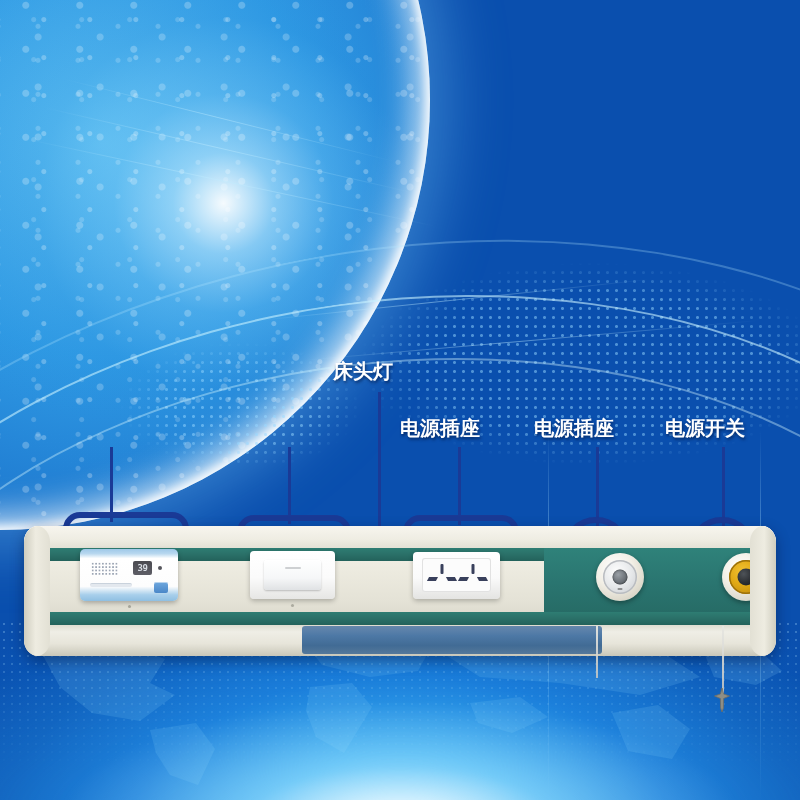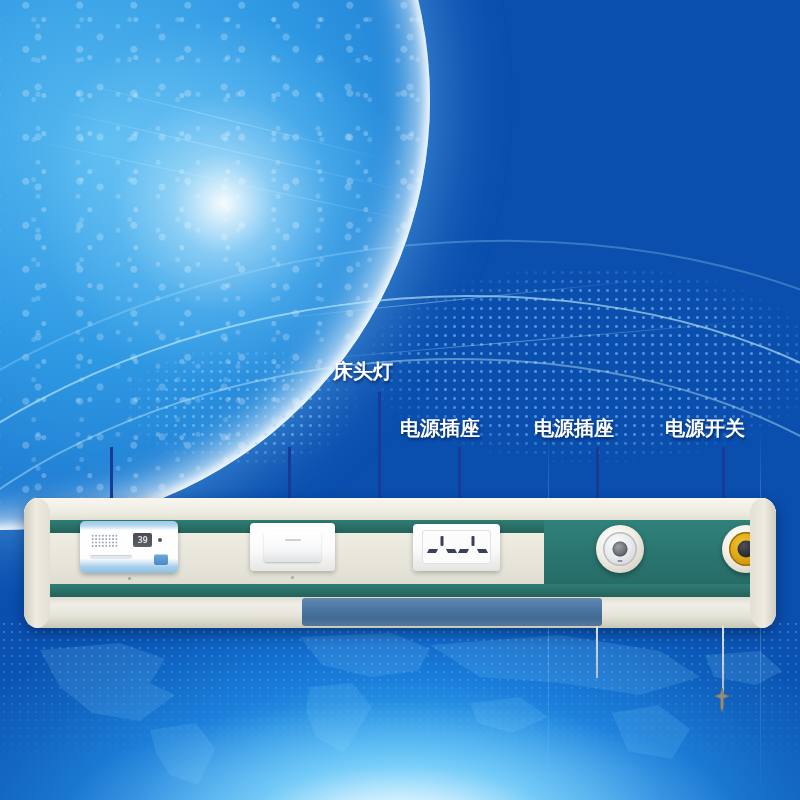--- a/index.html
+++ b/index.html
@@ -106,21 +106,21 @@
   
   .label {
     position:absolute; color:#ffffff; font-weight:bold; font-size:20px;
     letter-spacing:0px; white-space:nowrap;
     text-shadow:1px 2px 3px rgba(0,22,64,0.65);
   }
   .leader { position:absolute; width:3px; background:#1a3a96; }
 
   
   .panel {
-    position:absolute; left:24px; top:498px; width:752px; height:130px;
+    position:absolute; left:24px; top:526px; width:752px; height:130px;
   }
   .panel-body {
     position:absolute; inset:0;
     border-radius:14px/16px;
     background:linear-gradient(180deg,#e8e6da 0%,#f4f2e9 7%,#eeece1 30%,#e4e2d6 58%,#d7d5c8 78%,#c9c7b8 92%,#bdbbad 100%);
     box-shadow:0 5px 14px rgba(0,20,60,0.45), inset 0 1px 0 rgba(255,255,255,0.85);
     overflow:hidden;
   }
   .stripe-top {
     position:absolute; left:0; right:0; top:22px; height:13px;

